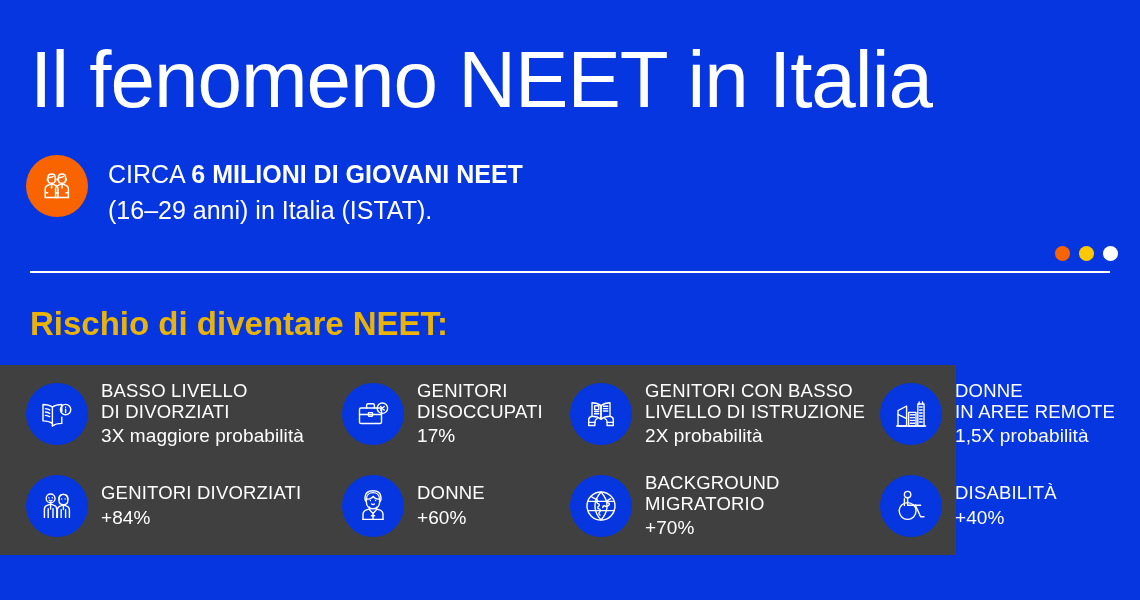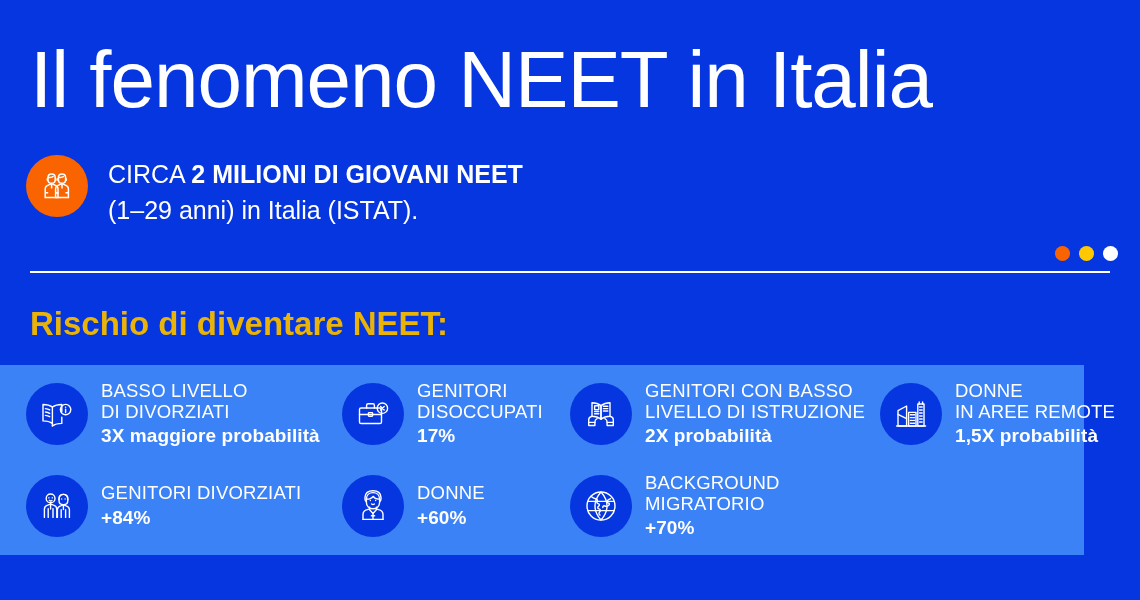--- a/index.html
+++ b/index.html
@@ -65,22 +65,22 @@
     left:30px; top:305px;
     color:#eab308;
     font-size:33px;
     font-weight:bold;
     white-space:nowrap;
   }
 
   
   .band {
     position:absolute;
-    left:0; width:1084px;
-    background:#3b82f6;
+    left:0; width:956px;
+    background:#404040;
     display:flex;
     align-items:center;
   }
   #band-0 { top:365px; height:97px; }
   #band-1 { top:456px; height:99px; }
 
   .card {
     display:flex;
     align-items:center;
     flex:0 0 auto;
@@ -97,21 +97,21 @@
     color:#ffffff;
     white-space:nowrap;
   }
   .card-label {
     font-size:18.5px;
     line-height:1.14;
     letter-spacing:0.2px;
   }
   .card-value {
     font-size:19px;
-    font-weight:bold;
+    font-weight:normal;
     margin-top:3px;
     letter-spacing:0.1px;
   }
 
   svg { display:block; }
 </style>
 </head>
 <body>
 
 <div class="title">Il fenomeno NEET in Italia</div>
@@ -124,23 +124,23 @@
       <path d="M8.2 31.5v-8.6c0-2 1.5-3.5 3.5-4l2.9-1.2 2.9 1.2c2 .5 3.5 2 3.5 4v8.6z"></path>
       <path d="M8.2 26.8h3M18 26.8h3M14.6 18.4v4"></path>
       <path d="M21.4 11.5c0-2.2 1.5-3.6 3.6-3.6s3.6 1.4 3.6 3.6v2.2c0 2.1-1.6 3.6-3.6 3.6s-3.6-1.5-3.6-3.6z"></path>
       <path d="M21.4 11.3c1.6 .3 4.2 .2 5.6-1.1M28.6 12.4c.5 0 .8 .5 .8 1s-.4 1-.8 1M21.4 12.4c-.5 0-.8 .5-.8 1s.4 1 .8 1"></path>
       <path d="M18.6 31.5v-8.6c0-2 1.5-3.5 3.5-4l2.9-1.2 2.9 1.2c2 .5 3.5 2 3.5 4v8.6z"></path>
       <path d="M18.6 26.8h3M28.4 26.8h3M25 18.4v4"></path>
     </svg>
   </div>
   <div class="sub-text">
     <div>
-      <span>CIRCA </span><b>2 MILIONI DI GIOVANI NEET</b>
-    </div>
-    <div>(1–29 anni) in Italia (ISTAT).</div>
+      <span>CIRCA </span><b>6 MILIONI DI GIOVANI NEET</b>
+    </div>
+    <div>(16–29 anni) in Italia (ISTAT).</div>
   </div>
 </div>
 
 <div class="dots" id="dots">
     <span class="dot" style="background: rgb(250, 100, 0);"></span>
     <span class="dot" style="background: rgb(255, 200, 0);"></span>
     <span class="dot" style="background: rgb(255, 255, 255);"></span>
   </div>
 
 <div class="divider"></div>
@@ -268,13 +268,29 @@
     <path d="M11.6 11.8c1.4 1.4 3 2 4.6 2.2 1.2 .2 1.6 1.4 1 2.4-.6 1.1-.2 2 .9 2.2 1.4 .3 1.6 1.6 .6 2.5-1.4 1.2-1.2 2.4 .3 2.8 1.6 .4 1.8 1.8 .6 3.1-1 1.1-.8 2.2 .4 3.1"></path>
     <path d="M30.6 13.6c-1.4 .6-2.8 1.2-3.4 2.4-.4 1 .2 1.8 1.2 2 1.2 .2 1.4 1.2 .4 2.2-1.2 1.2-2.6 1.4-4 .8-1.2-.5-2.2 .2-2 1.5"></path>
   </svg>
       </div>
       <div class="card-body">
         <div class="card-label">BACKGROUND</div>
         <div class="card-label">MIGRATORIO</div>
         <div class="card-value">+70%</div>
       </div>
     </div>
+    <div class="card" style="position: absolute; left: 880px;">
+      <div class="card-icon">
+        <svg width="42" height="42" viewBox="0 0 42 42" fill="none" stroke="#ffffff" stroke-width="1.4" stroke-linecap="round" stroke-linejoin="round">
+    <circle cx="17.6" cy="9.6" r="3.2"></circle>
+    <path d="M17.6 12.8v7.4h7.8"></path>
+    <path d="M14.4 13.8v6.8"></path>
+    <circle cx="17.6" cy="26" r="8.4"></circle>
+    <path d="M25.4 20.2l5.2 11.6h3.4"></path>
+    <path d="M25.4 20.2h5.2"></path>
+  </svg>
+      </div>
+      <div class="card-body">
+        <div class="card-label">DISABILITÀ</div>
+        <div class="card-value">+40%</div>
+      </div>
+    </div>
   </div>
 
 </body></html>

